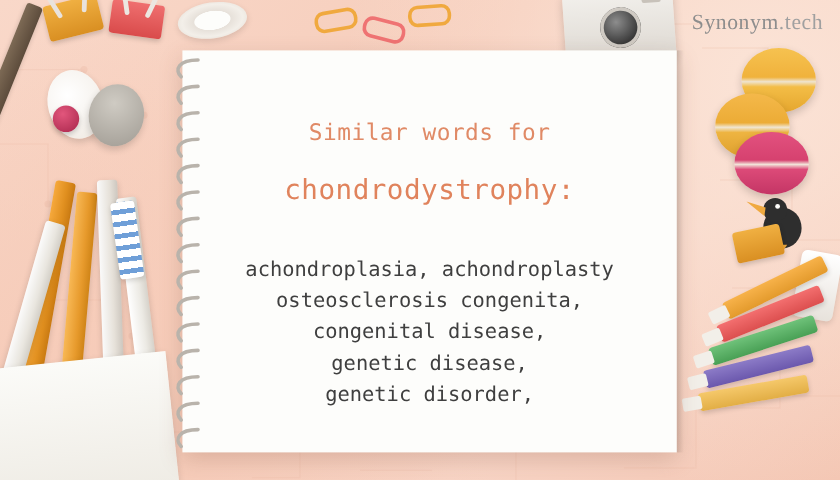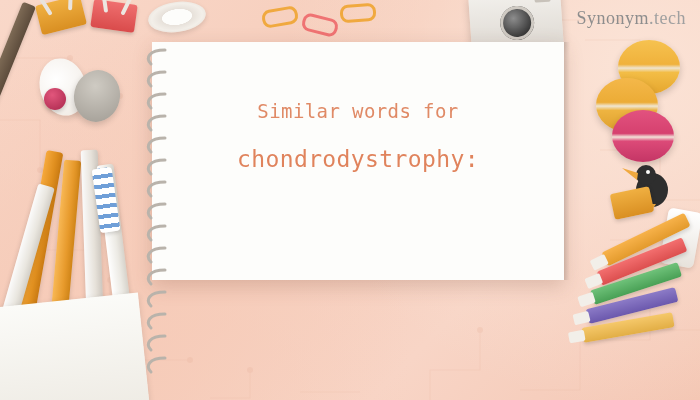--- a/index.html
+++ b/index.html
@@ -43,21 +43,21 @@
     white-space: nowrap;
   }
   .brand .dot-tech { color: #a0a0a0; }
 
   
   .notepad {
     position: absolute;
     left: 152px;
     top: 42px;
     width: 412px;
-    height: 238px;
+    height: 335px;
     background: #fdfdfb;
     box-shadow: 0 6px 18px rgba(120, 70, 50, 0.22);
   }
   .notepad:after {
     content: "";
     position: absolute;
     right: -6px;
     top: 0;
     width: 6px;
     height: 100%;
@@ -348,20 +348,27 @@
   <div class="marker m1"></div>
   <div class="marker m2"></div>
   <div class="marker m3"></div>
   <div class="marker m4"></div>
   <div class="marker m5"></div>
 
   <div class="notepad">
     <div class="note-text">
       <div class="head">Similar words for</div>
       <div class="word">chondrodystrophy:</div>
+      <div class="syns">
+        <div>achondroplasia, achondroplasty</div>
+        <div>osteosclerosis congenita,</div>
+        <div>congenital disease,</div>
+        <div>genetic disease,</div>
+        <div>genetic disorder,</div>
+      </div>
     </div>
   </div>
 
   <svg class="spiral" viewBox="0 0 26 339">
     <g stroke="#b9b3ab" stroke-width="3" fill="none" stroke-linecap="round">
       <path d="M22 10 C6 10 2 18 8 24"></path>
       <path d="M22 32 C6 32 2 40 8 46"></path>
       <path d="M22 54 C6 54 2 62 8 68"></path>
       <path d="M22 76 C6 76 2 84 8 90"></path>
       <path d="M22 98 C6 98 2 106 8 112"></path>

